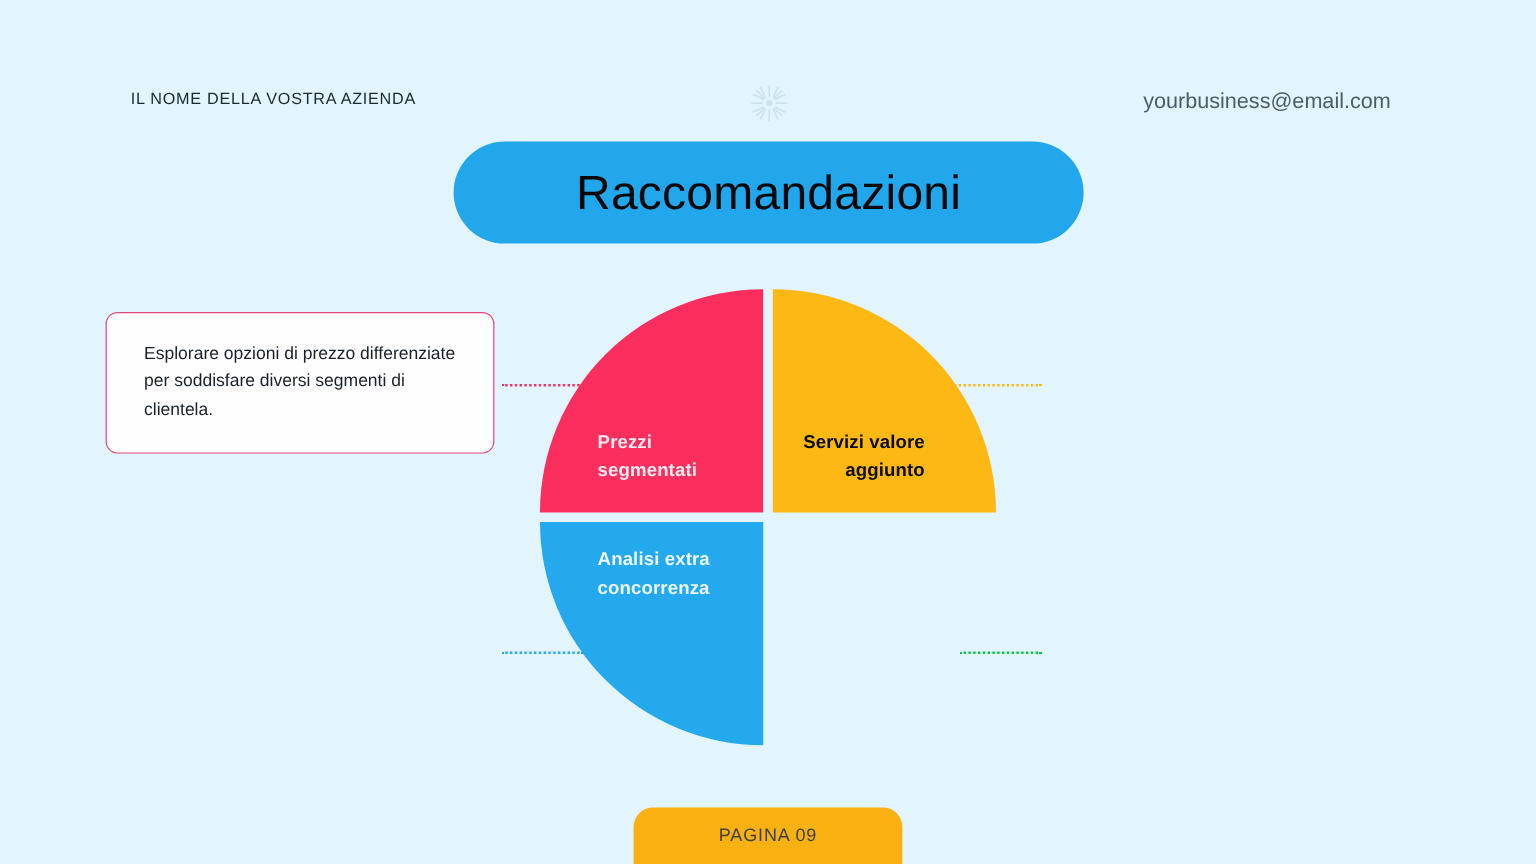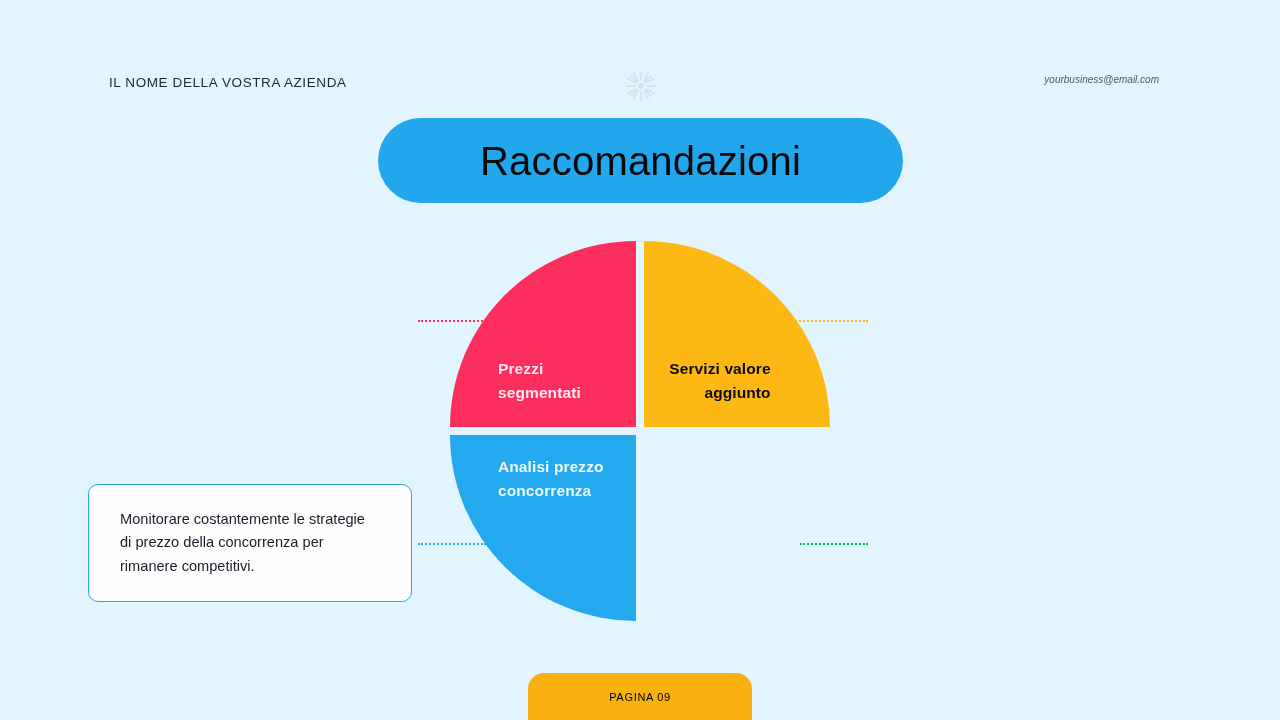--- a/index.html
+++ b/index.html
@@ -17,23 +17,22 @@
 
   
   .hdr-company {
     position:absolute; left:109px; top:75px;
     font-size:13.5px; letter-spacing:0.6px;
     color:#1c2833; font-weight:400;
     white-space:nowrap;
   }
   .hdr-email {
     position:absolute; right:121px; top:74px;
-    font-size:10px; color:#4a5d6b; font-weight:400;
+    font-size:18px; color:#4a5d6b; font-weight:400;
     white-space:nowrap;
-    font-style:italic;
   }
   .hdr-logo {
     position:absolute; left:624px; top:69px;
     width:34px; height:34px;
     opacity:.55;
   }
   .hdr-logo svg { display:block; width:34px; height:34px; }
 
   
   .title-banner {
@@ -124,21 +123,21 @@
 
   
   .page-tab {
     position:absolute; left:528px; top:673px;
     width:224px; height:47px;
     background:#f9b111;
     border-radius:16px 16px 0 0;
     display:flex; align-items:center; justify-content:center;
   }
   .page-tab span {
-    font-size:11px; letter-spacing:0.7px; color:#000000;
+    font-size:15px; letter-spacing:0.7px; color:#404040;
   }
 </style>
 </head>
 <body>
 
 <div id="slide">
 
   <div class="hdr-company">IL NOME DELLA VOSTRA AZIENDA</div>
 
   <div class="hdr-logo">
@@ -179,26 +178,26 @@
   <div class="pie-wrap">
     <div class="quad q-tl">
       <span style="white-space: pre-line;">Prezzi
 segmentati</span>
     </div>
     <div class="quad q-tr">
       <span style="white-space: pre-line;">Servizi valore
 aggiunto</span>
     </div>
     <div class="quad q-bl">
-      <span style="white-space: pre-line;">Analisi prezzo
+      <span style="white-space: pre-line;">Analisi extra
 concorrenza</span>
     </div>
   </div>
 
-  <div class="card c-bl">
-    <p>Monitorare costantemente le strategie di prezzo della concorrenza per rimanere competitivi.</p>
+  <div class="card c-tl">
+    <p>Esplorare opzioni di prezzo differenziate per soddisfare diversi segmenti di clientela.</p>
   </div>
 
   <div class="page-tab">
     <span>PAGINA 09</span>
   </div>
 
 </div>
 
 </body></html>

